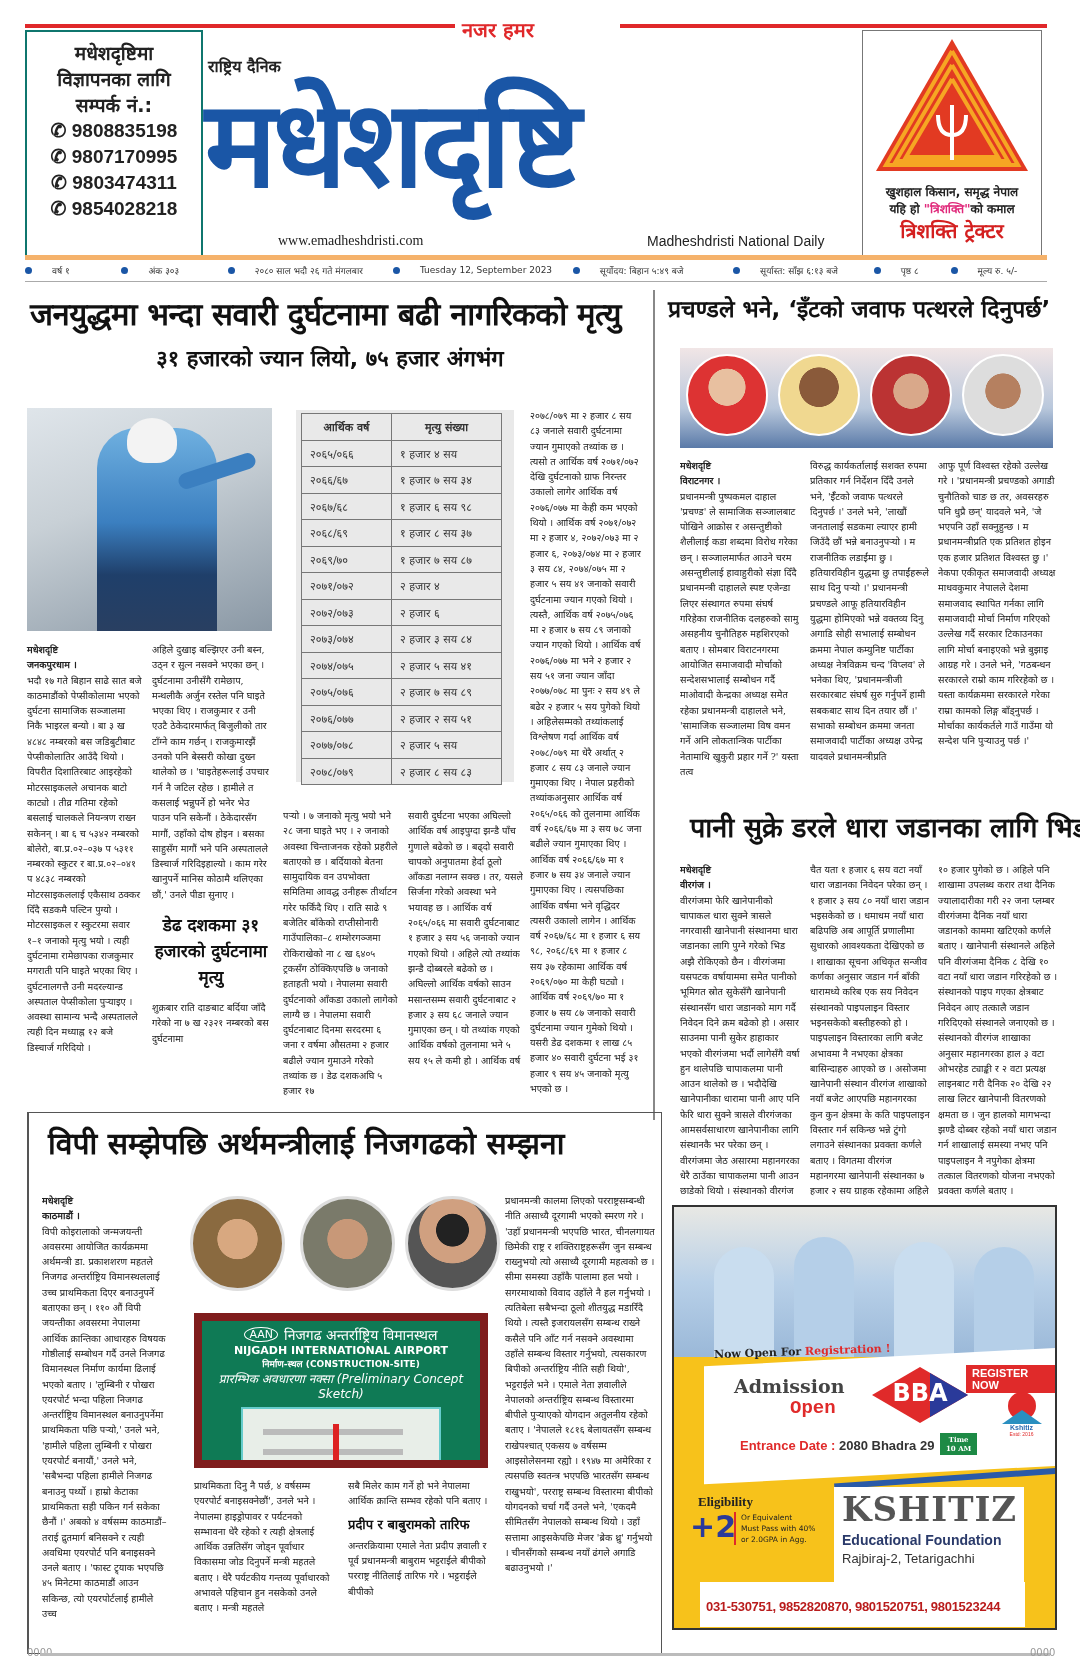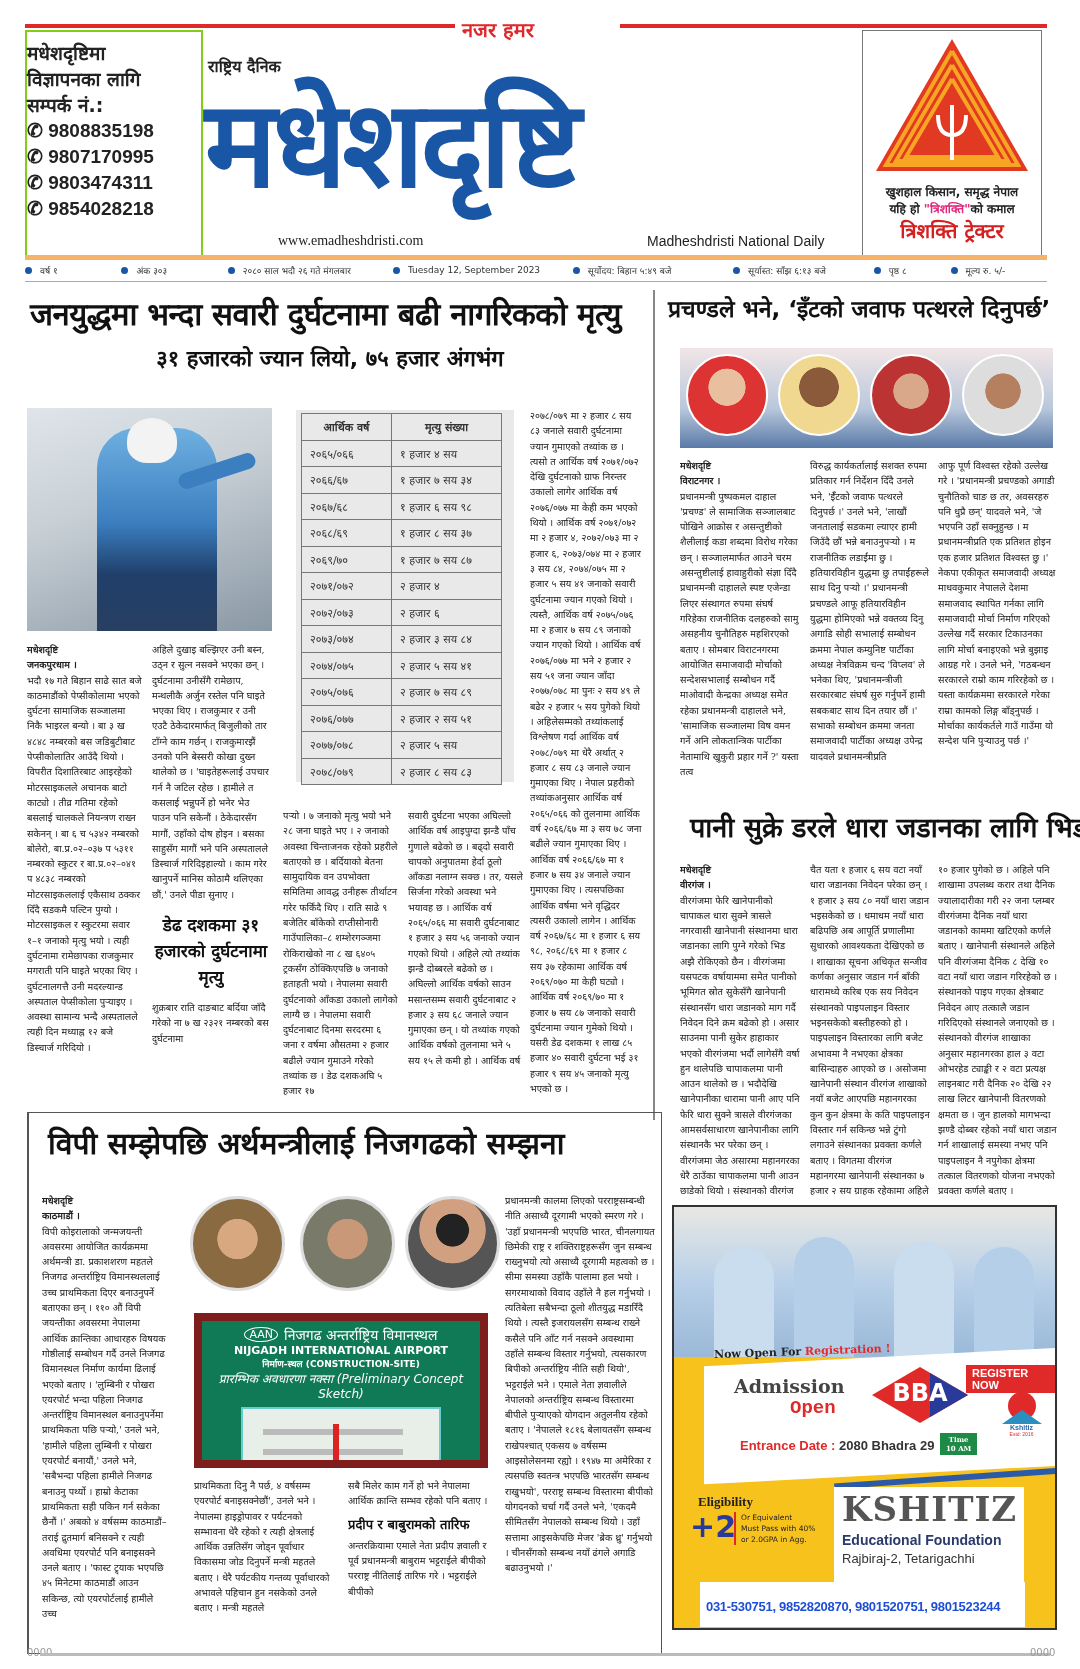--- a/index.html
+++ b/index.html
@@ -1,34 +1,34 @@
 <!DOCTYPE html>
 <html><head>
 <meta charset="utf-8">
 <style>
 *{box-sizing:border-box;margin:0;padding:0}
 body{width:1080px;height:1669px;background:#fff;font-family:"DejaVu Serif",serif;color:#222;position:relative;overflow:hidden}
 .abs{position:absolute}
 .redline{background:#e0282a;height:4px}
-#ad-left{left:25px;top:30px;width:178px;height:230px;border:2px solid #84cc16;padding-top:8px}
+#ad-left{left:25px;top:30px;width:178px;height:230px;border:2px solid #0f766e;text-align:center;padding-top:8px}
 #ad-left .l1{font-family:"DejaVu Sans",sans-serif;font-weight:bold;font-size:19px;line-height:26px;color:#222}
 #ad-left .ph{font-family:"Liberation Sans",sans-serif;font-weight:bold;font-size:19px;line-height:26px;color:#222}
 #nazar{left:462px;top:16px;font-family:"DejaVu Sans",sans-serif;font-weight:bold;font-size:20px;color:#e0282a}
 #rashtriya{left:208px;top:55px;font-family:"DejaVu Sans",sans-serif;font-size:16px;color:#222;font-weight:bold}
 #masthead{left:205px;top:45px;font-family:"DejaVu Sans",sans-serif;font-weight:bold;font-size:120px;color:#1a56a6;letter-spacing:-4px;line-height:200px}
 #website{left:278px;top:233px;font-family:"Liberation Serif",serif;font-size:14px;color:#222}
 #daily-en{left:647px;top:233px;font-family:"Liberation Sans",sans-serif;font-size:14px;color:#222}
 #ad-right{left:862px;top:30px;width:180px;height:228px;border:1px solid #777;text-align:center}
 #ad-right .t1{font-family:"DejaVu Sans",sans-serif;font-weight:bold;font-size:12px;color:#222;margin-top:4px}
 #ad-right .t2{font-family:"DejaVu Sans",sans-serif;font-weight:bold;font-size:12px;color:#222}
 #ad-right .t2 span{color:#e0287a}
 #ad-right .t3{font-family:"DejaVu Sans",sans-serif;font-weight:bold;font-size:20px;color:#d42020}
 #orange-rule{left:25px;top:255px;width:1022px;height:5px;background:#f5b26b}
 #infobar{left:25px;top:262px;width:1022px;height:16px;display:flex;font-family:"DejaVu Sans",sans-serif;font-size:9px;color:#333}
-#infobar .it{display:flex;align-items:center;gap:8px;margin-right:18px}
+#infobar .it{display:flex;align-items:center;gap:20px;margin-right:18px}
 #infobar .dot{width:7px;height:7px;border-radius:50%;background:#1a56a6}
 #grayrule{left:25px;top:281px;width:1022px;height:1px;background:#aaa}
 .headline{font-family:"DejaVu Sans",sans-serif;font-weight:bold;color:#111;white-space:nowrap}
 .body{font-family:"DejaVu Serif",serif;font-size:9.5px;line-height:15.3px;color:#222}
 .dateline{font-weight:bold}
 .vrule{background:#888;width:2px}
 table.stats{border-collapse:collapse;background:#e9e9e9;font-family:"DejaVu Sans",sans-serif;font-size:11px}
 table.stats td,table.stats th{border:1px solid #777;padding:0 8px;height:26.5px;text-align:left;color:#333}
 table.stats th{text-align:center;font-weight:bold}
 .photo{overflow:hidden}
@@ -303,18 +303,18 @@
   <div style="position:absolute;left:60px;top:305px;border-left:2px solid #e02a2a;padding-left:5px;font-family:'DejaVu Sans',sans-serif;font-size:7.5px;line-height:11px;color:#222">
     <div>Or Equivalent</div>
     <div>Must Pass with 40%</div>
     <div>or 2.0GPA in Agg.</div>
   </div>
   <div style="position:absolute;left:160px;top:280px;width:190px;height:140px;background:#fff"></div>
   <div style="position:absolute;left:26px;top:375px;width:325px;height:45px;background:#fff"></div>
   <div style="position:absolute;left:168px;top:282px;font-family:'DejaVu Serif',serif;font-weight:bold;font-size:34px;color:#555;letter-spacing:1px">KSHITIZ</div>
   <div style="position:absolute;left:168px;top:325px;font-family:'Liberation Sans',sans-serif;font-weight:bold;font-size:14px;color:#2a3a6a">Educational Foundation</div>
   <div style="position:absolute;left:168px;top:344px;font-family:'Liberation Sans',sans-serif;font-size:13px;color:#333">Rajbiraj-2, Tetarigachhi</div>
-  <div style="position:absolute;left:32px;top:392px;font-family:'Liberation Sans',sans-serif;font-weight:bold;font-size:13px;color:#1d4ed8;letter-spacing:-0.3px">031-530751, 9852820870, 9801520751, 9801523244</div>
+  <div style="position:absolute;left:32px;top:392px;font-family:'Liberation Sans',sans-serif;font-weight:bold;font-size:13px;color:#b91c1c;letter-spacing:-0.3px">031-530751, 9852820870, 9801520751, 9801523244</div>
 </div>
 
 <div class="abs footer-circ" style="left:27px;top:1647px">0000</div>
 <div class="abs footer-rule"></div>
 <div class="abs footer-circ" style="left:1030px;top:1647px">0000</div>
 
 </body></html>

